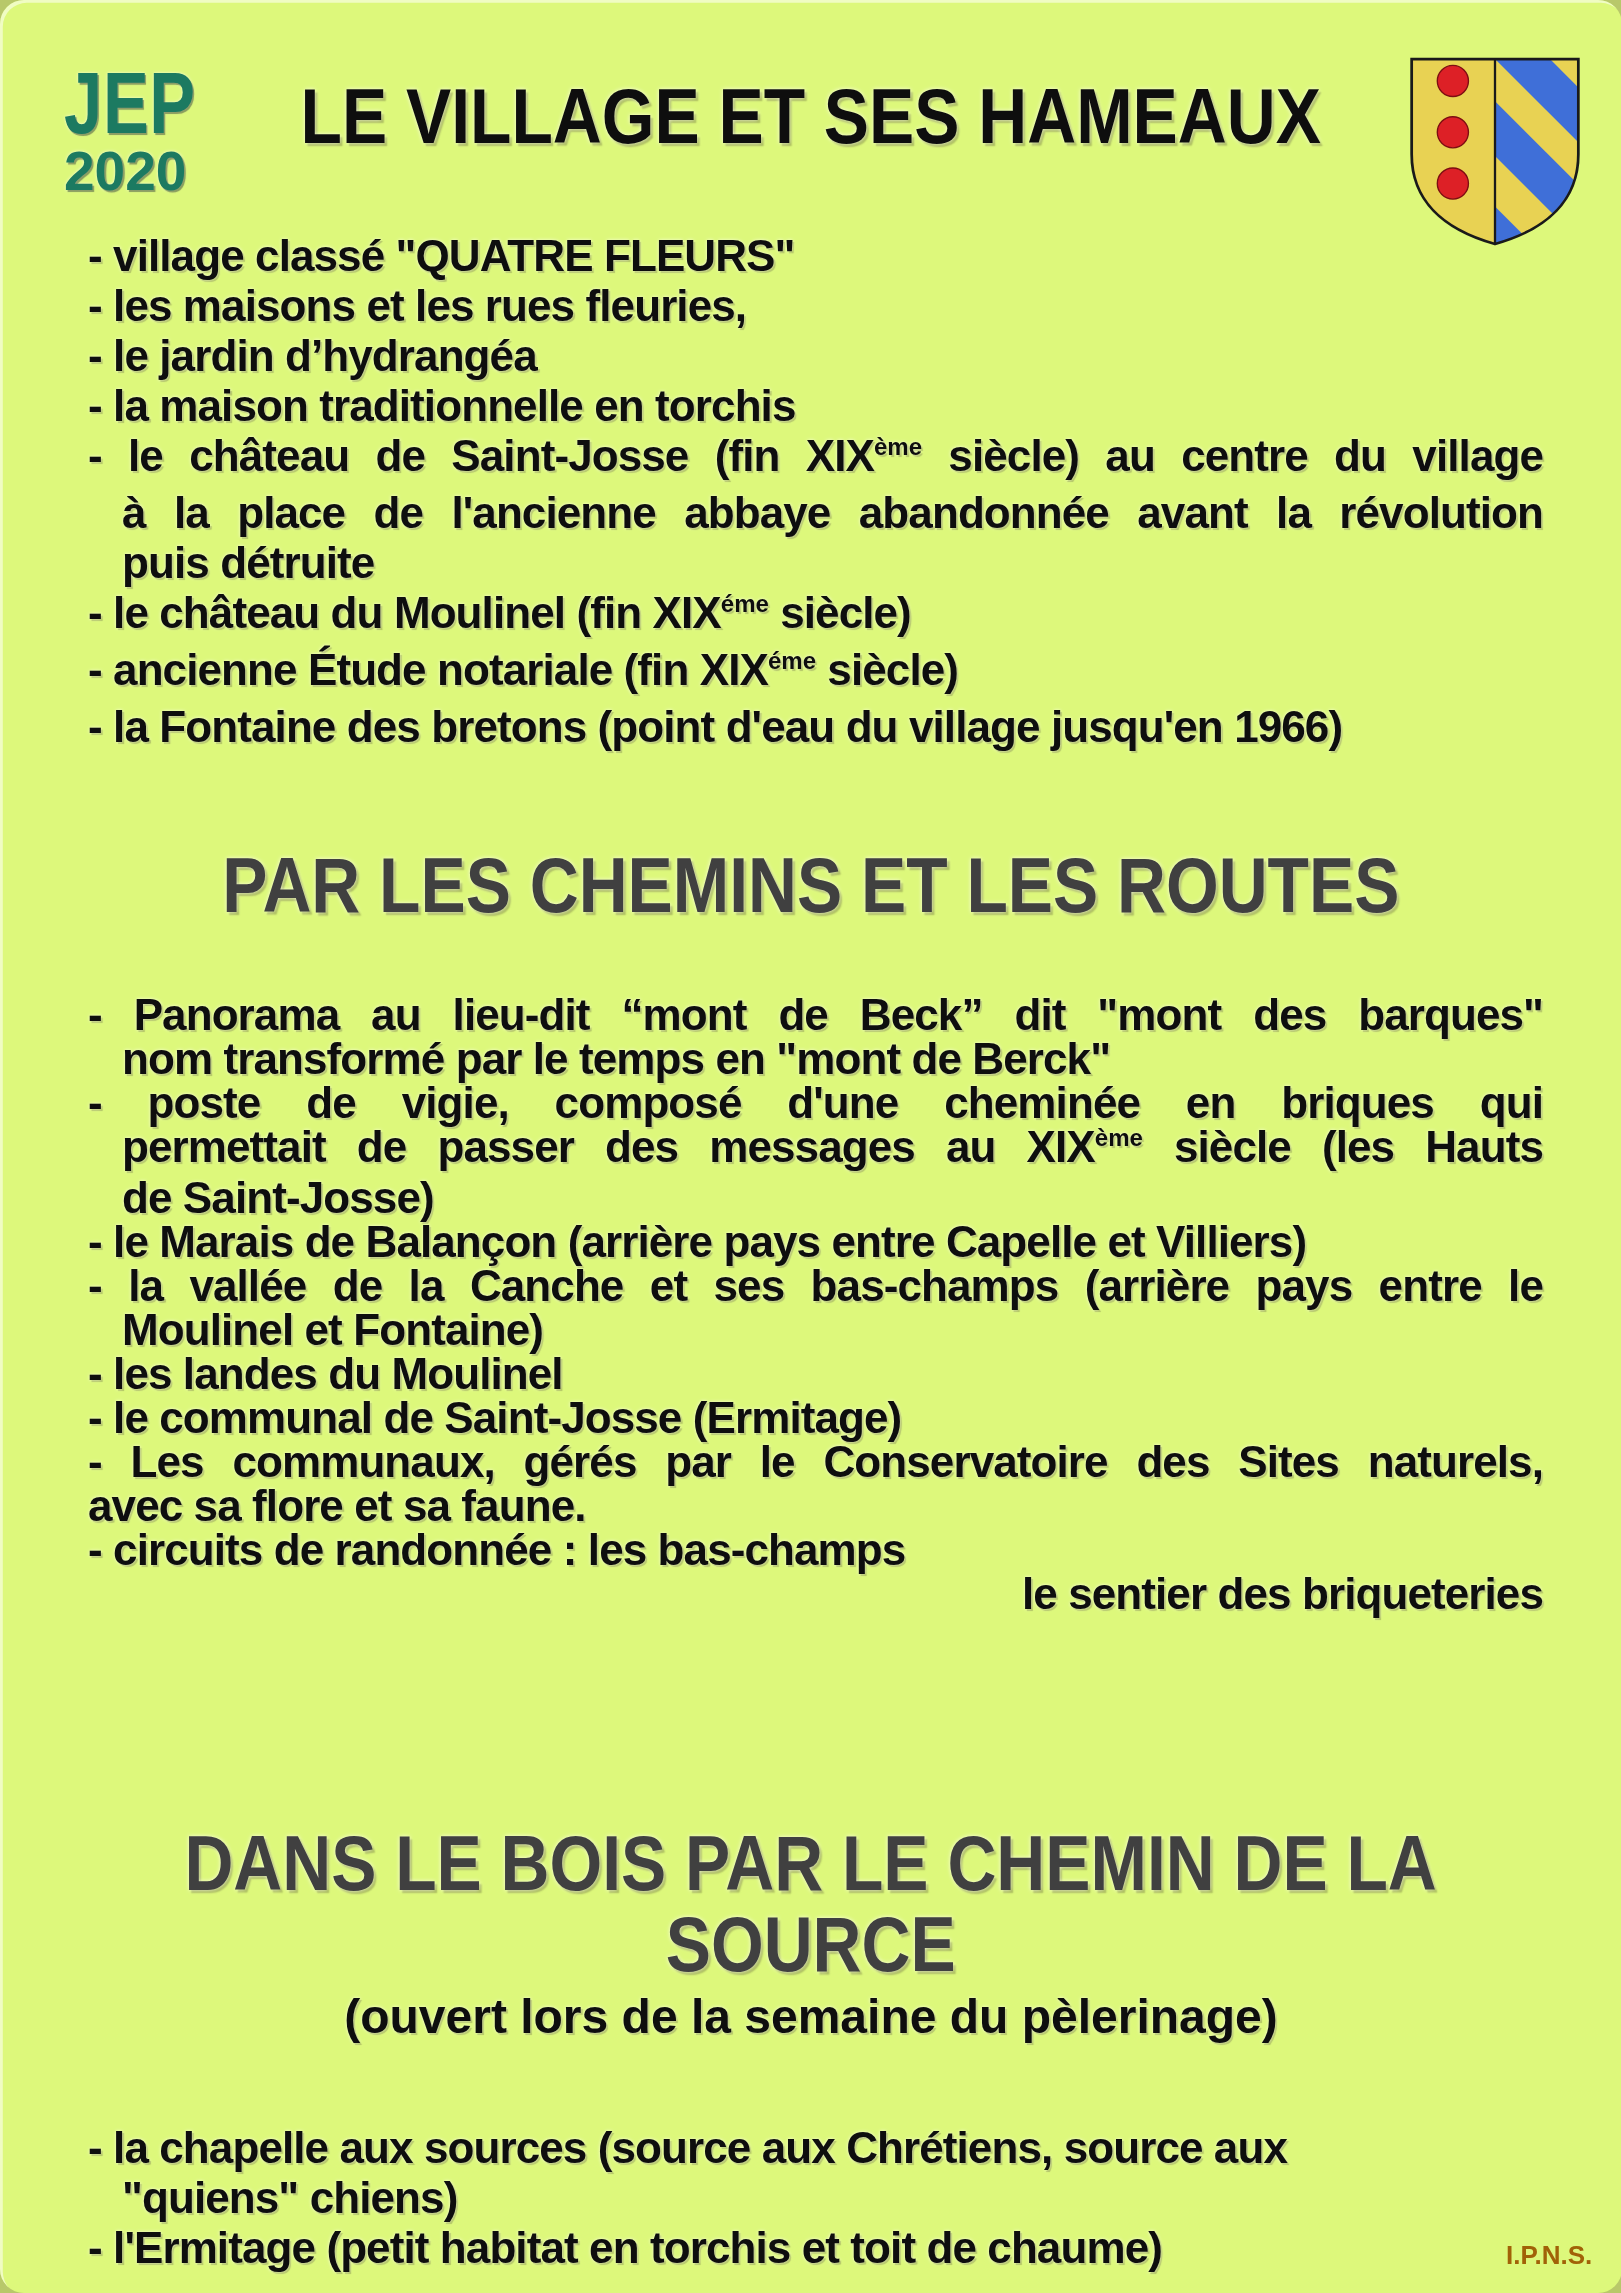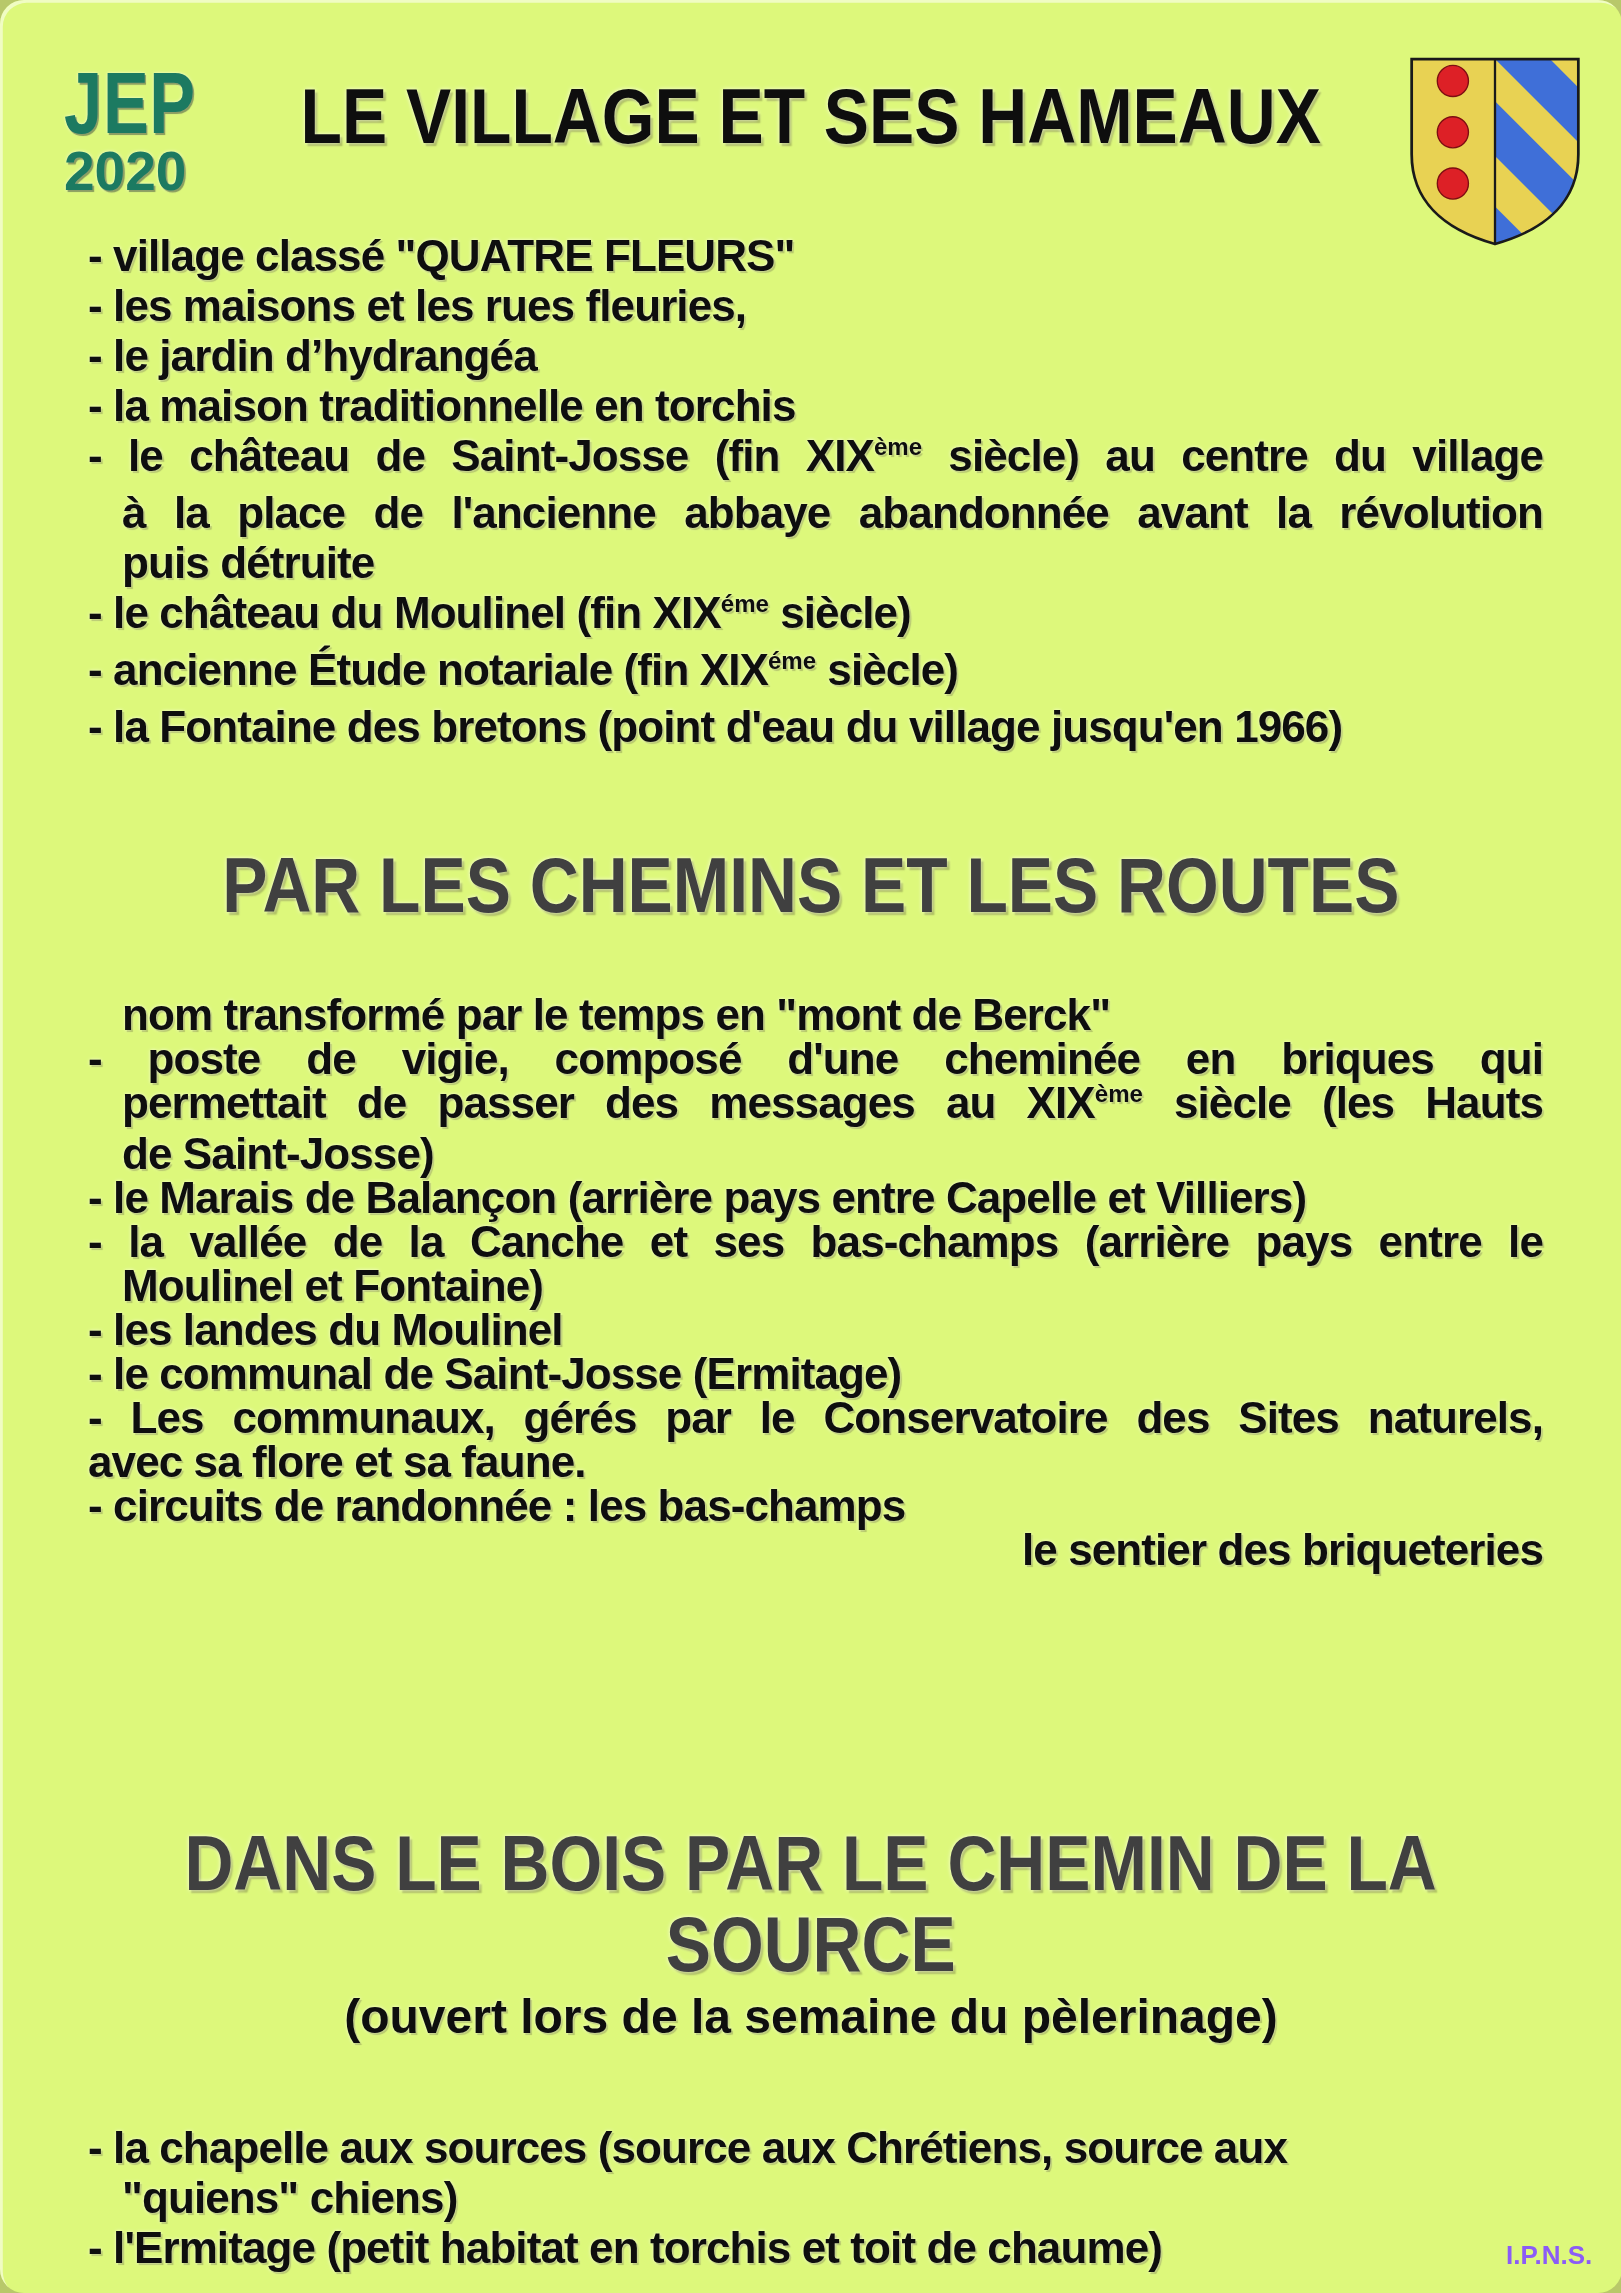--- a/index.html
+++ b/index.html
@@ -64,21 +64,21 @@
   #list3{top:2123px;}
   #list3 .ln{line-height:50px;}
   .ln{white-space:normal;}
   .ln.cont{padding-left:34px;}
   .ln.deep{padding-left:532px;text-align:right;}
   .ln.stretch{text-align:justify;text-align-last:justify;}
   .sup{font-size:24px;position:relative;top:-16.5px;letter-spacing:0;}
   
   #footer-credit{
     position:absolute;left:1506px;top:2241px;
-    font-weight:bold;font-size:26px;line-height:29px;color:#8b5cf6;
+    font-weight:bold;font-size:26px;line-height:29px;color:#a16207;
   }
 </style>
 </head>
 <body>
 
 <div id="page">
 
   <div id="jep-text">JEP</div>
   <div id="jep-year">2020</div>
 
@@ -114,20 +114,21 @@
       <div class="ln hang stretch"><span>- le château de Saint-Josse (fin XIX</span><span class="sup">ème</span><span> siècle) au centre du village</span></div>
       <div class="ln cont stretch"><span>à la place de l'ancienne abbaye abandonnée avant la révolution</span></div>
       <div class="ln cont"><span>puis détruite</span></div>
       <div class="ln hang"><span>- le château du Moulinel (fin XIX</span><span class="sup">éme</span><span> siècle)</span></div>
       <div class="ln hang"><span>- ancienne Étude notariale (fin XIX</span><span class="sup">éme</span><span> siècle)</span></div>
       <div class="ln hang"><span>- la Fontaine des bretons (point d'eau du village jusqu'en 1966)</span></div>
     </div>
 
   <div id="heading2" class="bigheading"><span class="squeeze">PAR LES CHEMINS ET LES ROUTES</span></div>
   <div id="list2" class="list">
+      <div class="ln hang stretch"><span>- Panorama au lieu-dit “mont de Beck” dit "mont des barques"</span></div>
       <div class="ln cont"><span>nom transformé par le temps en "mont de Berck"</span></div>
       <div class="ln hang stretch"><span>- poste de vigie, composé d'une cheminée en briques qui</span></div>
       <div class="ln cont stretch"><span>permettait de passer des messages au XIX</span><span class="sup">ème</span><span> siècle (les Hauts</span></div>
       <div class="ln cont"><span>de Saint-Josse)</span></div>
       <div class="ln hang"><span>- le Marais de Balançon (arrière pays entre Capelle et Villiers)</span></div>
       <div class="ln hang stretch"><span>- la vallée de la Canche et ses bas-champs (arrière pays entre le</span></div>
       <div class="ln cont"><span>Moulinel et Fontaine)</span></div>
       <div class="ln hang"><span>- les landes du Moulinel</span></div>
       <div class="ln hang"><span>- le communal de Saint-Josse (Ermitage)</span></div>
       <div class="ln flush stretch"><span>- Les communaux, gérés par le Conservatoire des Sites naturels,</span></div>

